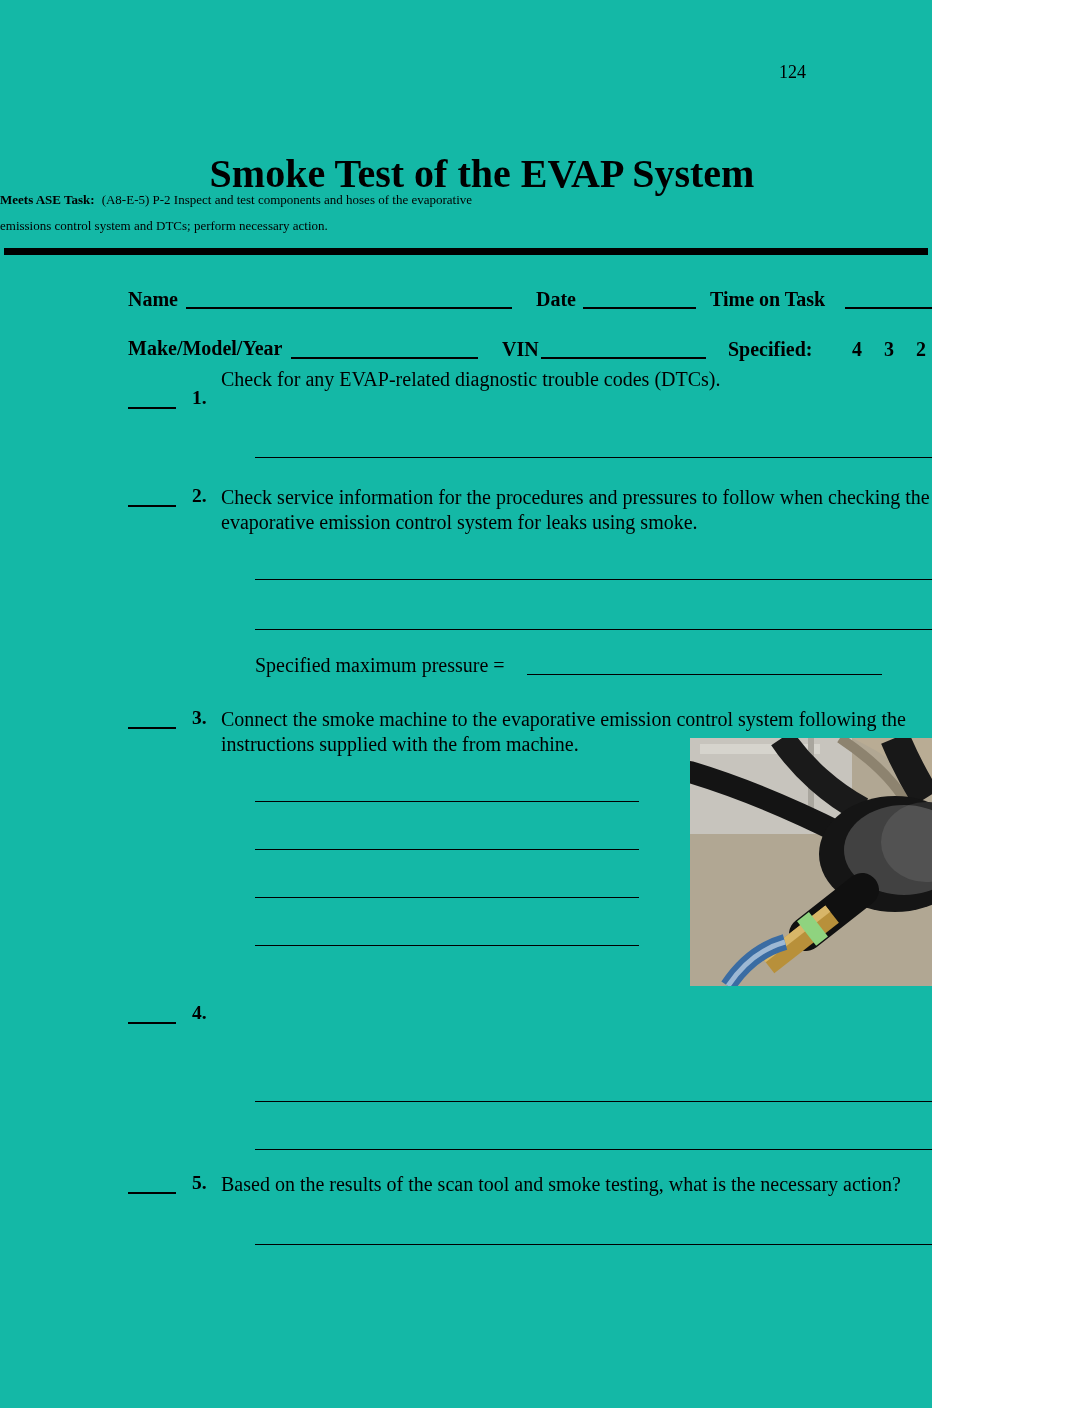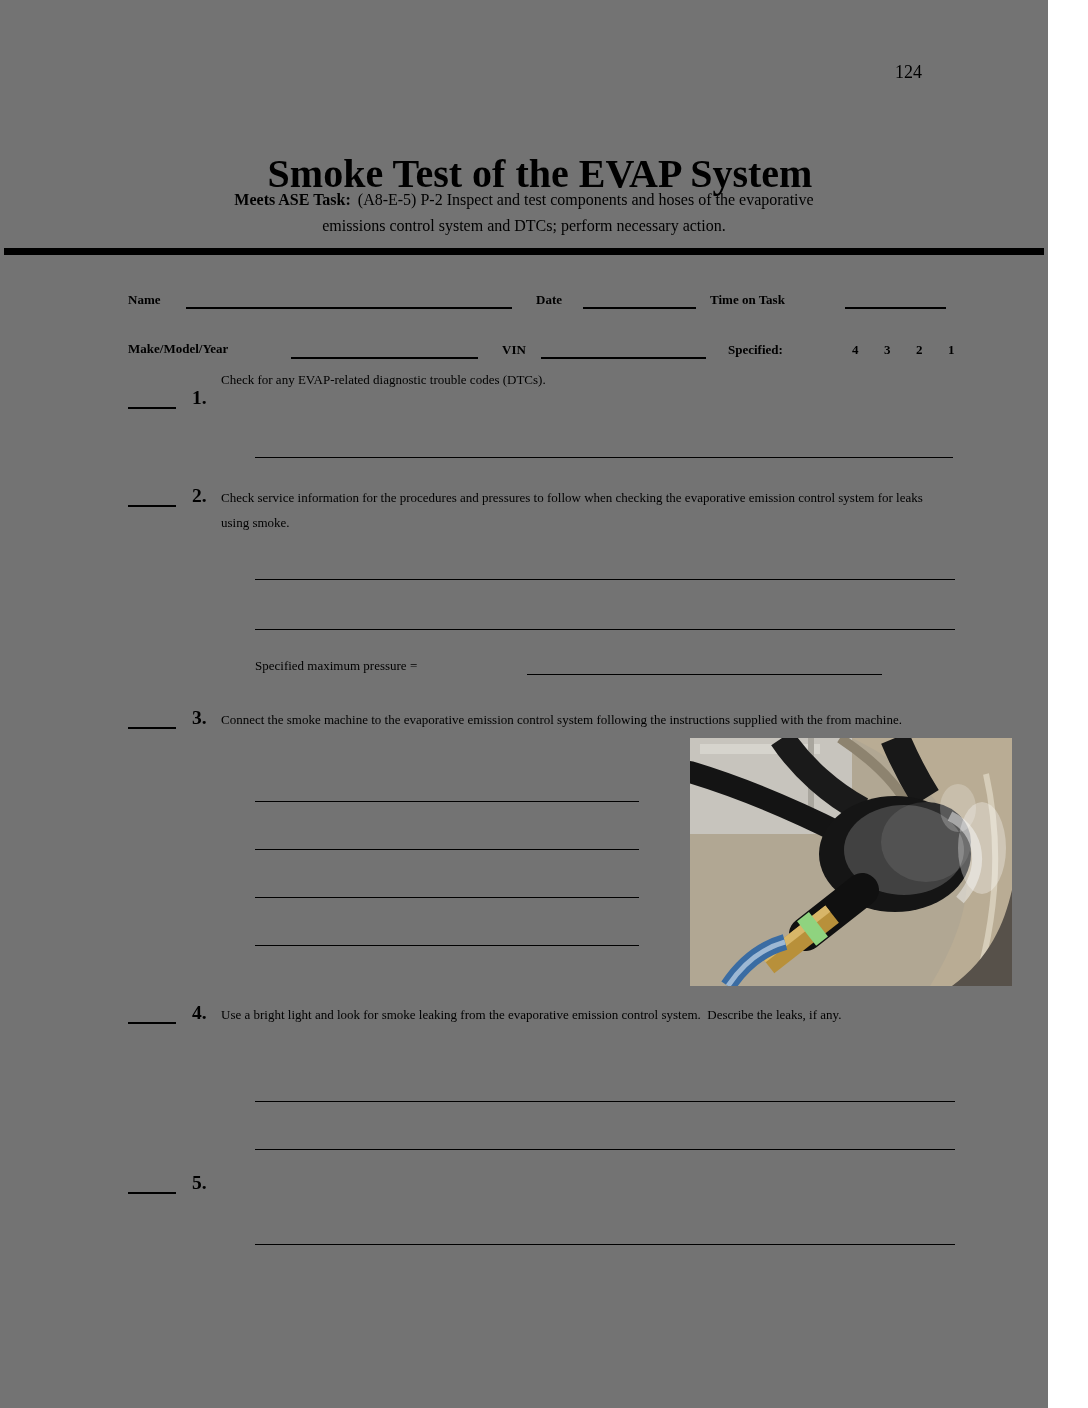--- a/index.html
+++ b/index.html
@@ -1,29 +1,29 @@
 <!DOCTYPE html>
 <html><head>
 <meta charset="utf-8">
 <style>
   html,body{margin:0;padding:0;background:#ffffff;}
   .page{
     position:relative;
-    width:1048px;height:1408px;
-    background:#737373;
+    width:932px;height:1408px;
+    background:#14b8a6;
     font-family:"Liberation Serif","DejaVu Serif",serif;
     color:#000;
     overflow:hidden;
   }
   .abs{position:absolute;}
   .b{font-weight:bold;}
-  .txt{font-size:13px;line-height:25px;white-space:pre-wrap;}
+  .txt{font-size:20px;line-height:25px;white-space:pre-wrap;}
   .pageno{top:62px;right:126px;font-size:18px;}
   .title{top:134px;left:0;width:100%;text-align:center;font-size:40px;font-weight:bold;margin:16px;}
-  .subtitle{top:187px;left:0;width:100%;text-align:center;font-size:16px;line-height:26px;}
+  .subtitle{top:187px;left:0;width:100%;text-align:left;font-size:13px;line-height:26px;}
   .subtitle .gap{margin-left:7px;}
   .divider{top:248px;left:4px;right:4px;height:7px;background:#000;}
   .blank{border-bottom:2px solid #000;height:1px;}
   .ansline{border-bottom:1.4px solid #000;height:1px;}
   .qnum{font-size:19.5px;font-weight:bold;}
   .photo{border:0;}
   .photo svg{display:block;}
 </style>
 </head>
 <body>
@@ -109,21 +109,21 @@
       <path d="M38,248 C54,224 74,210 95,204" stroke="#3a6ca3" stroke-width="16" fill="none"></path>
       <path d="M38,248 C54,224 74,210 95,204" stroke="#9db8d4" stroke-width="5" fill="none"></path>
 
       <ellipse cx="292" cy="110" rx="24" ry="46" fill="rgba(255,255,255,0.32)"></ellipse>
       <ellipse cx="268" cy="70" rx="18" ry="24" fill="rgba(255,255,255,0.22)"></ellipse>
     </svg>
   </div>
 
   <div class="abs blank" style="top:1021px;left:128px;width:48px;"></div>
   <div class="abs qnum" style="top:1002px;left:192px;">4.</div>
-  <div class="abs txt" style="top:1002px;left:221px;width:735px;">Use a bright light and look for smoke leaking from the evaporative emission control system.  Describe the leaks, if any.</div>
   <div class="abs ansline" style="top:1100px;left:255px;width:700px;"></div>
   <div class="abs ansline" style="top:1148px;left:255px;width:700px;"></div>
 
   <div class="abs blank" style="top:1191px;left:128px;width:48px;"></div>
   <div class="abs qnum" style="top:1172px;left:192px;">5.</div>
+  <div class="abs txt" style="top:1172px;left:221px;width:740px;">Based on the results of the scan tool and smoke testing, what is the necessary action?</div>
   <div class="abs ansline" style="top:1243px;left:255px;width:700px;"></div>
 
 </div>
 
 </body></html>

